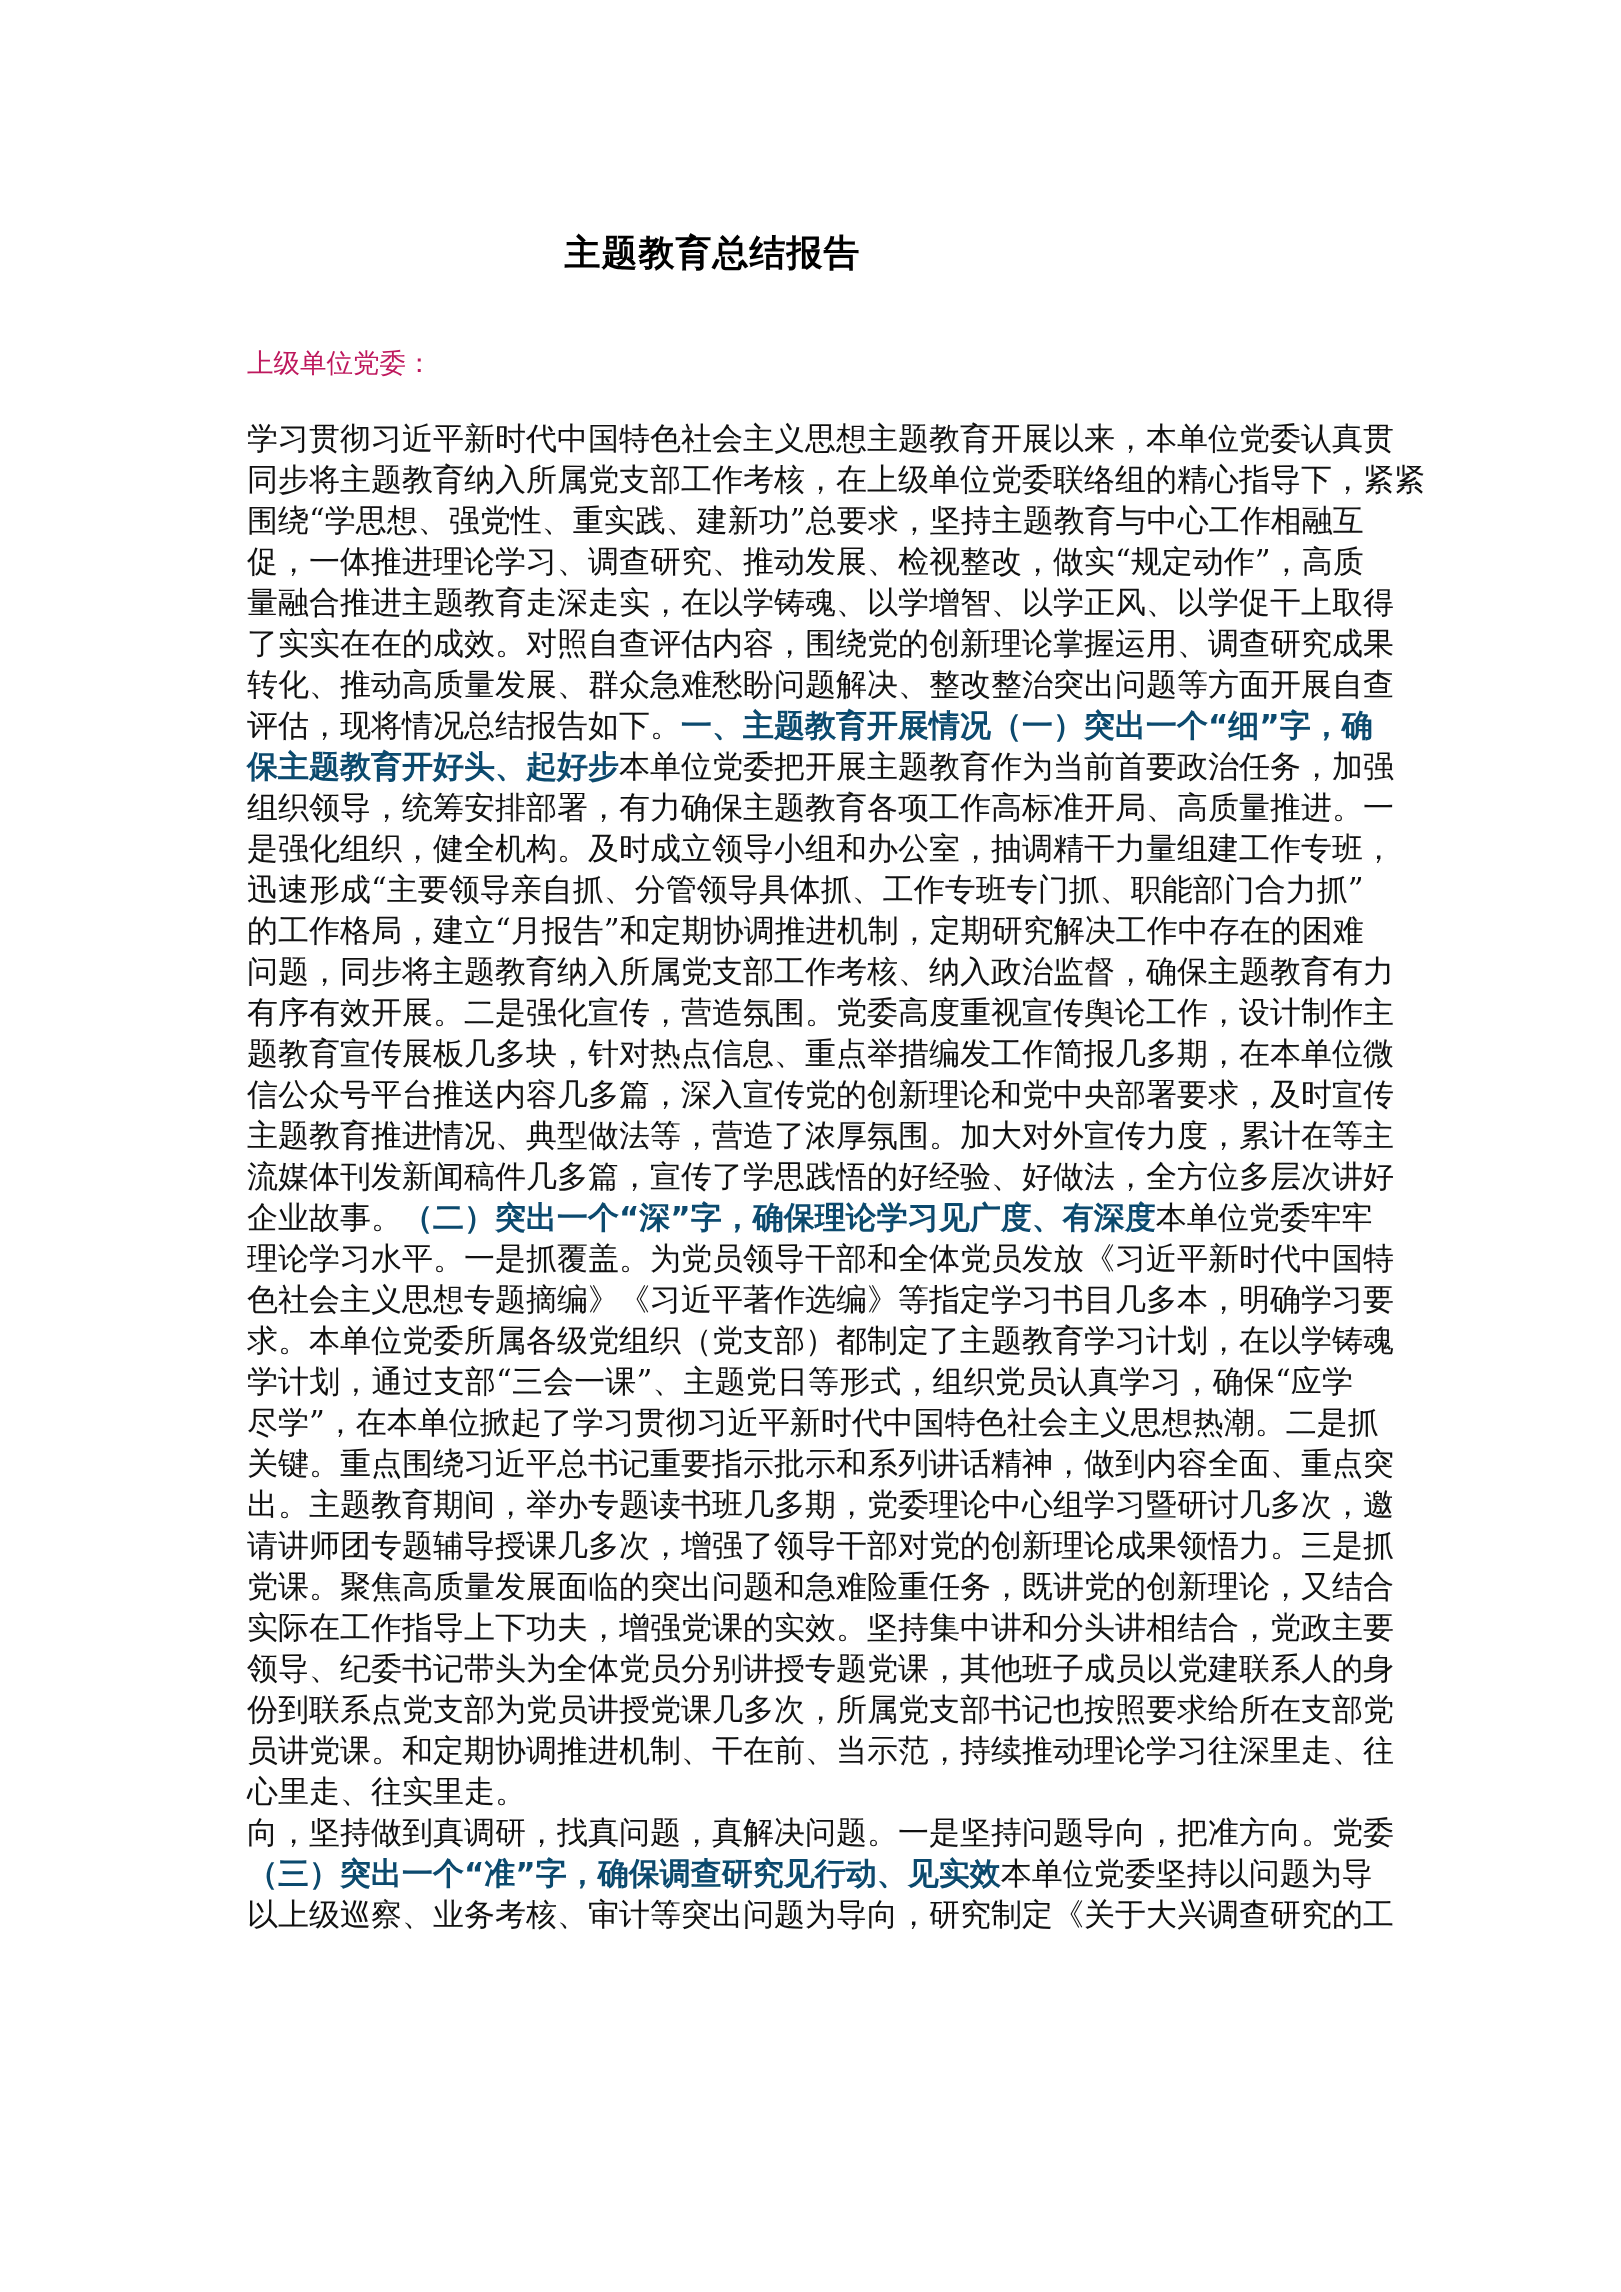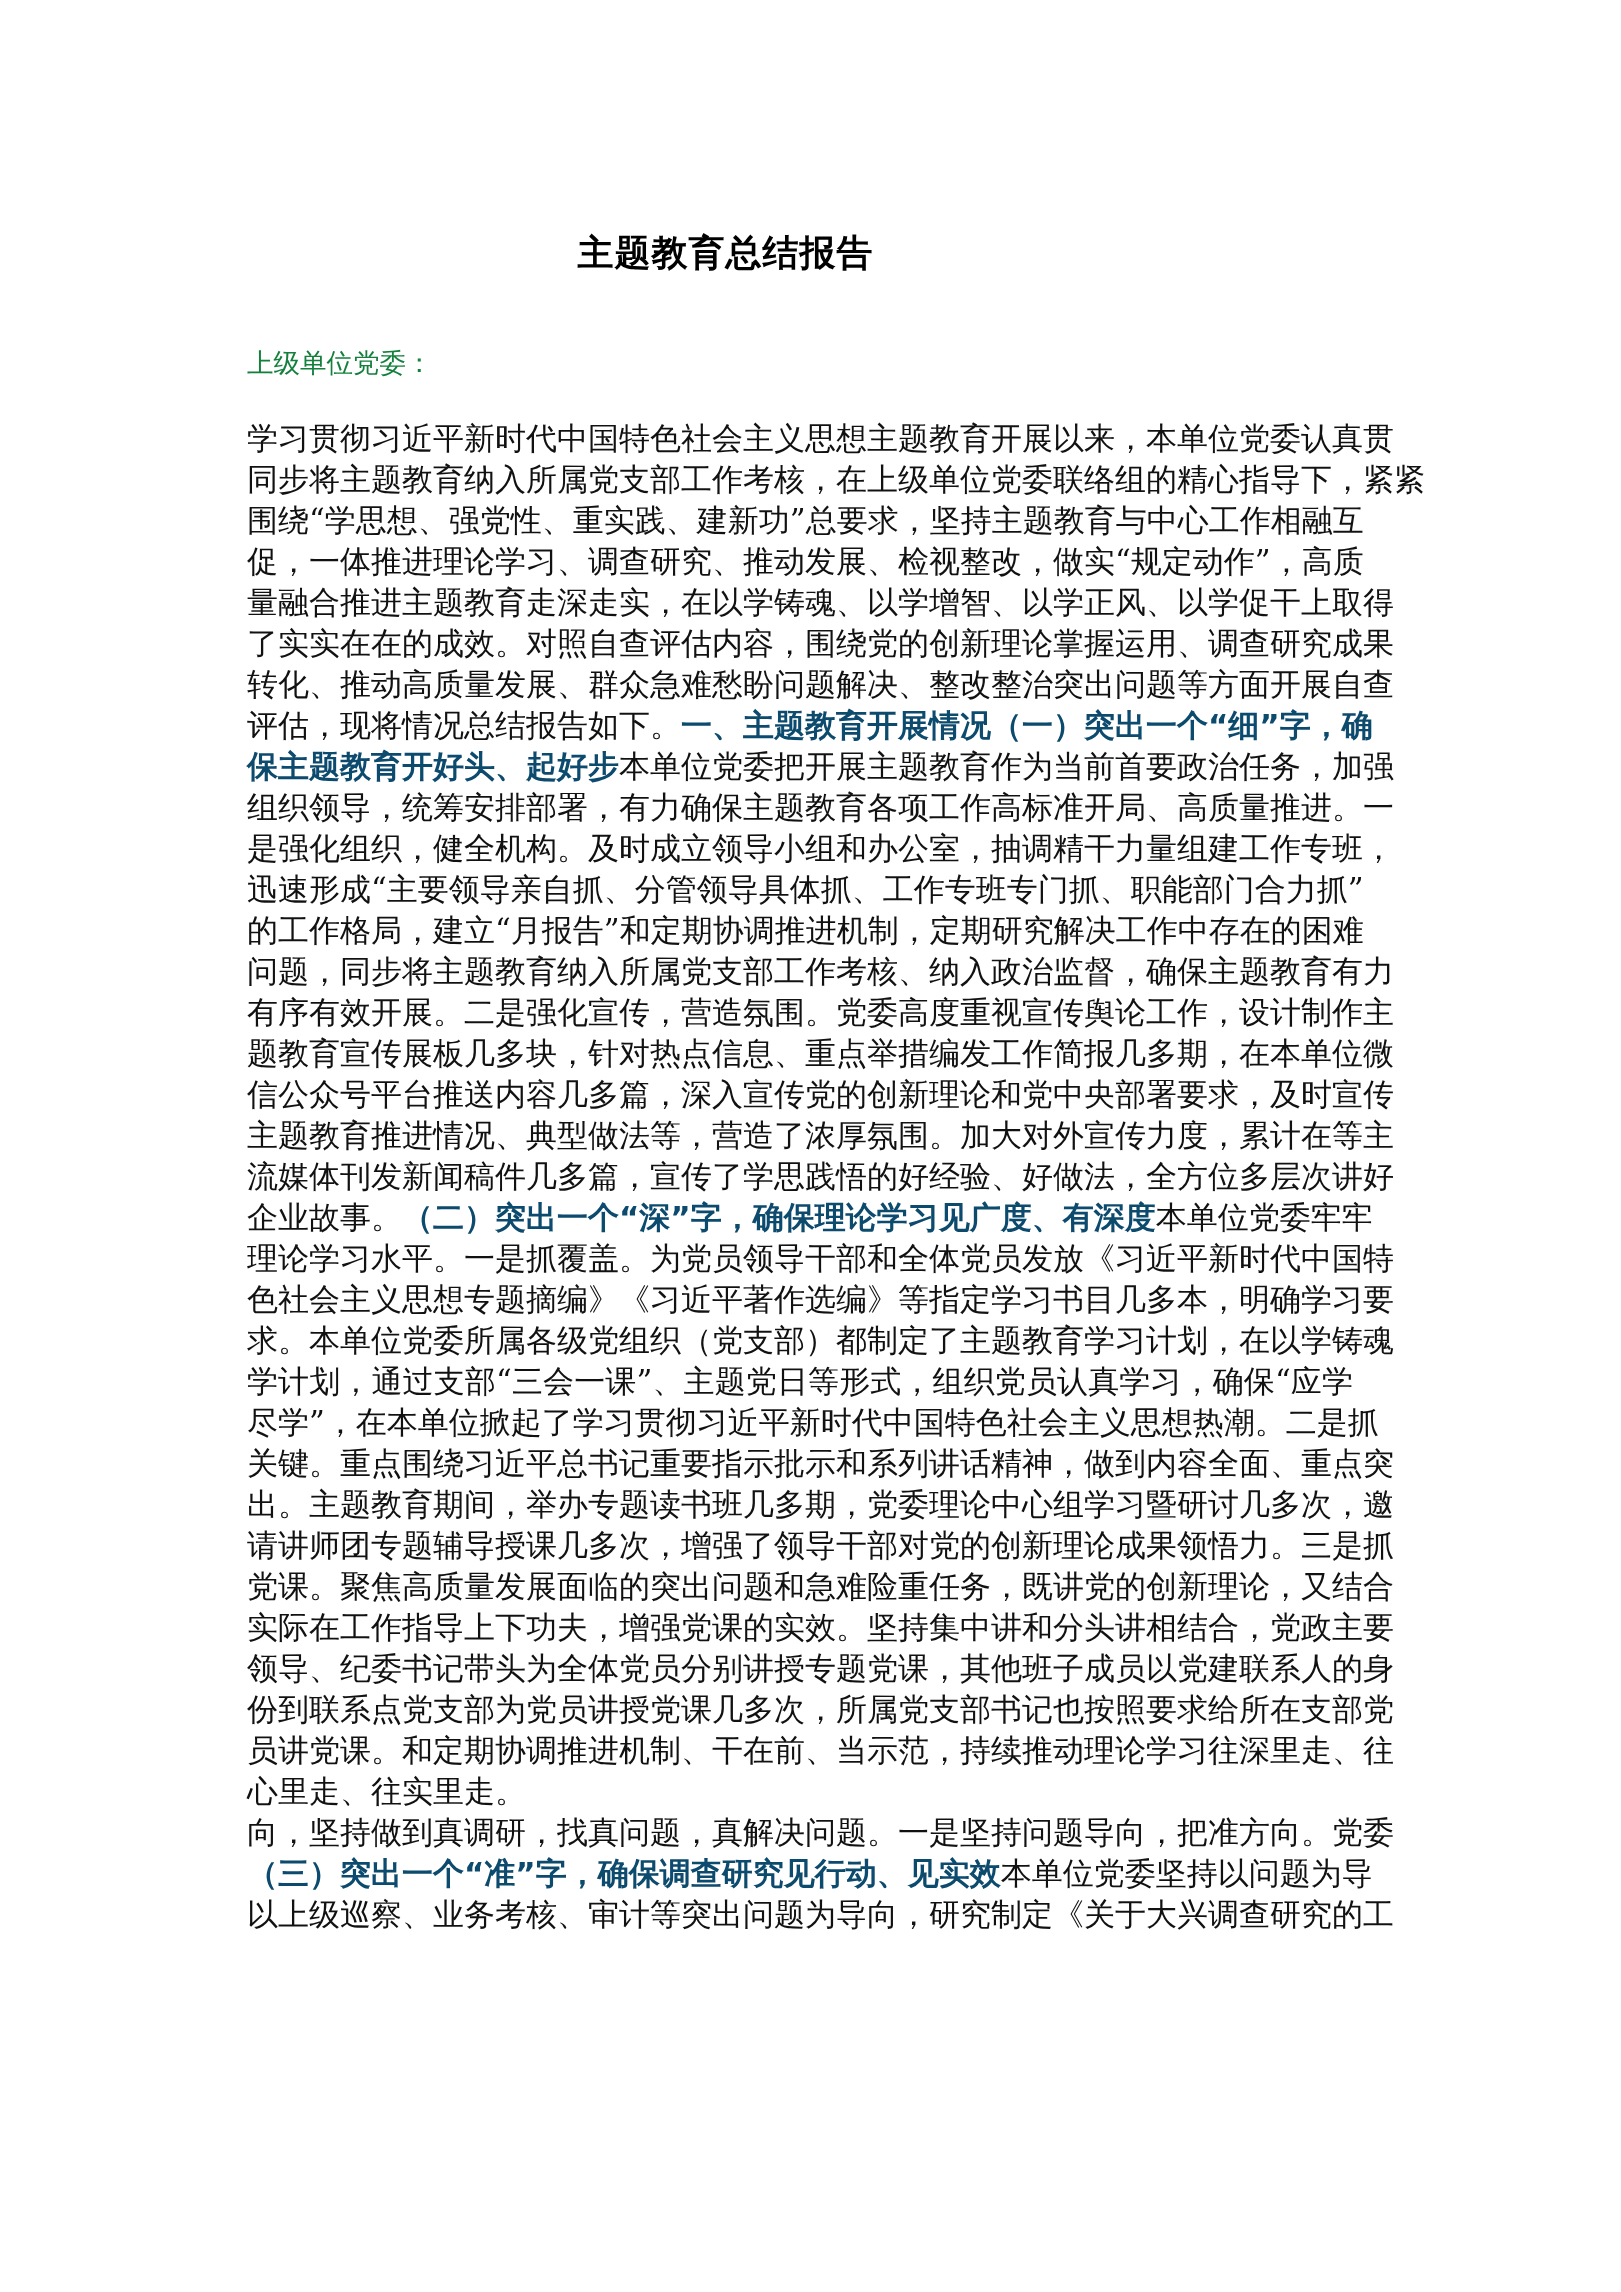--- a/index.html
+++ b/index.html
@@ -1,25 +1,25 @@
 <!DOCTYPE html>
 <html><head>
 <meta charset="utf-8">
 <style>
   html, body { margin: 0; padding: 0; background: #ffffff; }
   body { width: 1621px; height: 2293px; position: relative; overflow: hidden; }
   .page { position: absolute; left: 0; top: 0; width: 1621px; height: 2293px; background: #ffffff; }
   .title {
     position: absolute; left: 0; width: 1425px; top: 231px; text-align: center;
     font-family: "DejaVu Sans", sans-serif; font-weight: bold; font-size: 36px; color: #000;
-    letter-spacing: 1px; line-height: 43px; padding-left: 13px;
+    letter-spacing: 1px; line-height: 43px;
   }
   .greeting {
     position: absolute; left: 247px; top: 345px;
-    font-family: "DejaVu Sans", sans-serif; font-size: 26.5px; color: #15803d; line-height: 35px;
+    font-family: "DejaVu Sans", sans-serif; font-size: 26.5px; color: #be185d; line-height: 35px;
   }
   .body {
     position: absolute; left: 247px; top: 418px; width: 1108px;
     font-family: "DejaVu Serif", serif; font-size: 31px; color: #111; 
   }
   .line {
     height: 41px; line-height: 41px; white-space: nowrap; overflow: visible;
     text-align: justify; text-align-last: justify; width: 1106px;
   }
   .line.last { text-align-last: left; }

